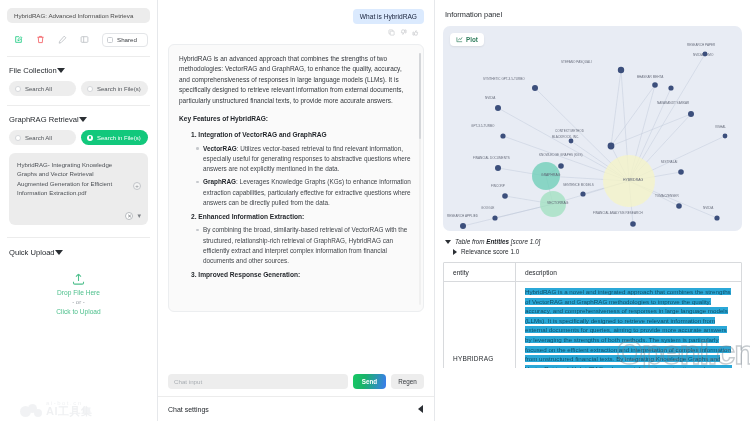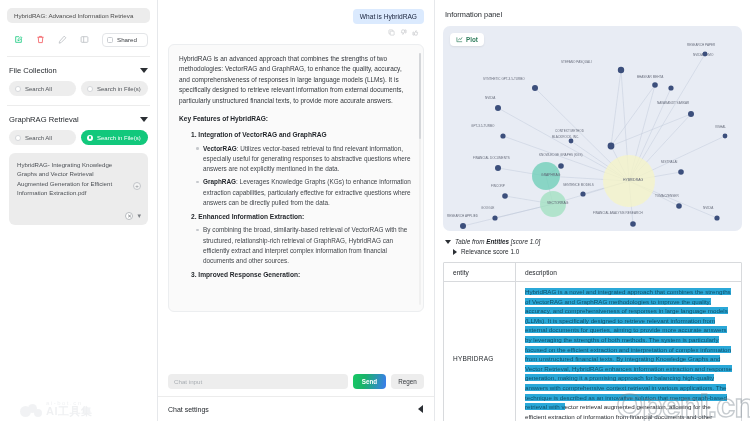--- a/index.html
+++ b/index.html
@@ -43,21 +43,21 @@
     border:1px solid #e3e5e8; border-radius:4px;
     display:flex; align-items:center; gap:4px;
     padding:0 5px 0 4px; background:#fff;
   }
   .mini-check { width:6px; height:6px; border:1px solid #c9ccd1; border-radius:1.5px; background:#fff; }
   .shared-lbl { font-size:6.2px; color:#3c3f44; }
 
   .divider { height:1px; background:#ececec; margin:9px 0 0 0; }
 
   .sec-head {
-    display:flex; align-items:center; justify-content:space-between;
+    display:flex; align-items:center; 
     margin:9px 2px 6px 2px;
   }
   .sec-title { font-size:7.6px; color:#1f2328; }
   .caret-dn { width:0;height:0;border-left:4px solid transparent;border-right:4px solid transparent;border-top:5px solid #2b2f34; }
 
   .pill-row { display:flex; gap:5px; padding:0 2px; }
   .pill {
     flex:1; height:15px; border-radius:8px;
     background:#ededed; display:flex; align-items:center; gap:4px;
     padding:0 6px; font-size:6px; color:#52565b;
@@ -142,21 +142,21 @@
   }
   .chat-settings {
     margin-top:7px; border-top:1px solid #ececec;
     height:25px; display:flex; align-items:center; justify-content:space-between;
     padding:0 11px 0 10px;
   }
   .cs-lbl { font-size:7px; color:#1f2328; }
   .caret-left { width:0;height:0;border-top:4px solid transparent;border-bottom:4px solid transparent;border-right:5px solid #2b2f34; }
 
   
-  .info { width:315px; height:421px; background:#fff; padding:8px 8px 0 8px; position:relative; overflow:hidden; }
+  .info { width:315px; height:368px; background:#fff; padding:8px 8px 0 8px; position:relative; overflow:hidden; }
   .info-title { font-size:7.4px; color:#1f2328; margin:2px 0 7px 2px; }
 
   .graph-box {
     height:205px; background:#e8ecf4; border-radius:7px; position:relative; overflow:hidden;
   }
   .plot-chip {
     position:absolute; left:7px; top:7px; z-index:5;
     background:#fff; border-radius:4px; height:13px;
     display:flex; align-items:center; gap:3px; padding:0 6px;
     box-shadow:0 1px 2px rgba(0,0,0,.08);
@@ -278,20 +278,35 @@
 
     <div class="file-card">
       <div class="file-name">HybridRAG- Integrating Knowledge Graphs and Vector Retrieval Augmented Generation for Efficient Information Extraction.pdf</div>
       <div class="file-plus">+</div>
       <div class="card-foot">
         <span class="xcirc">✕</span>
         <span class="dots">▾</span>
       </div>
     </div>
 
+    <div class="upload-area">
+      <div class="sec-head" style="margin-top:0">
+        <span class="sec-title">Quick Upload</span>
+        <span class="caret-dn"></span>
+      </div>
+      <div class="drop">
+        <svg width="15" height="15" viewBox="0 0 24 24" fill="none" stroke="#4fc08d" stroke-width="1.7">
+          <path d="M12 16V5M12 5L8 9M12 5l4 4"></path>
+            <path d="M4 17v2a2 2 0 002 2h12a2 2 0 002-2v-2"></path>
+        </svg>
+        <span class="drop-t1">Drop File Here</span>
+        <span class="drop-t2">- or -</span>
+        <span class="drop-t3">Click to Upload</span>
+      </div>
+    </div>
 
     <div class="wm-left">
       <div class="blobs">
         <span class="b1"></span>
           <span class="b2"></span>
           <span class="b3"></span>
       </div>
       <div class="wm-txt">
         <div class="wm-t1">ai-bot.cn</div>
         <div class="wm-t2">AI工具集</div>

